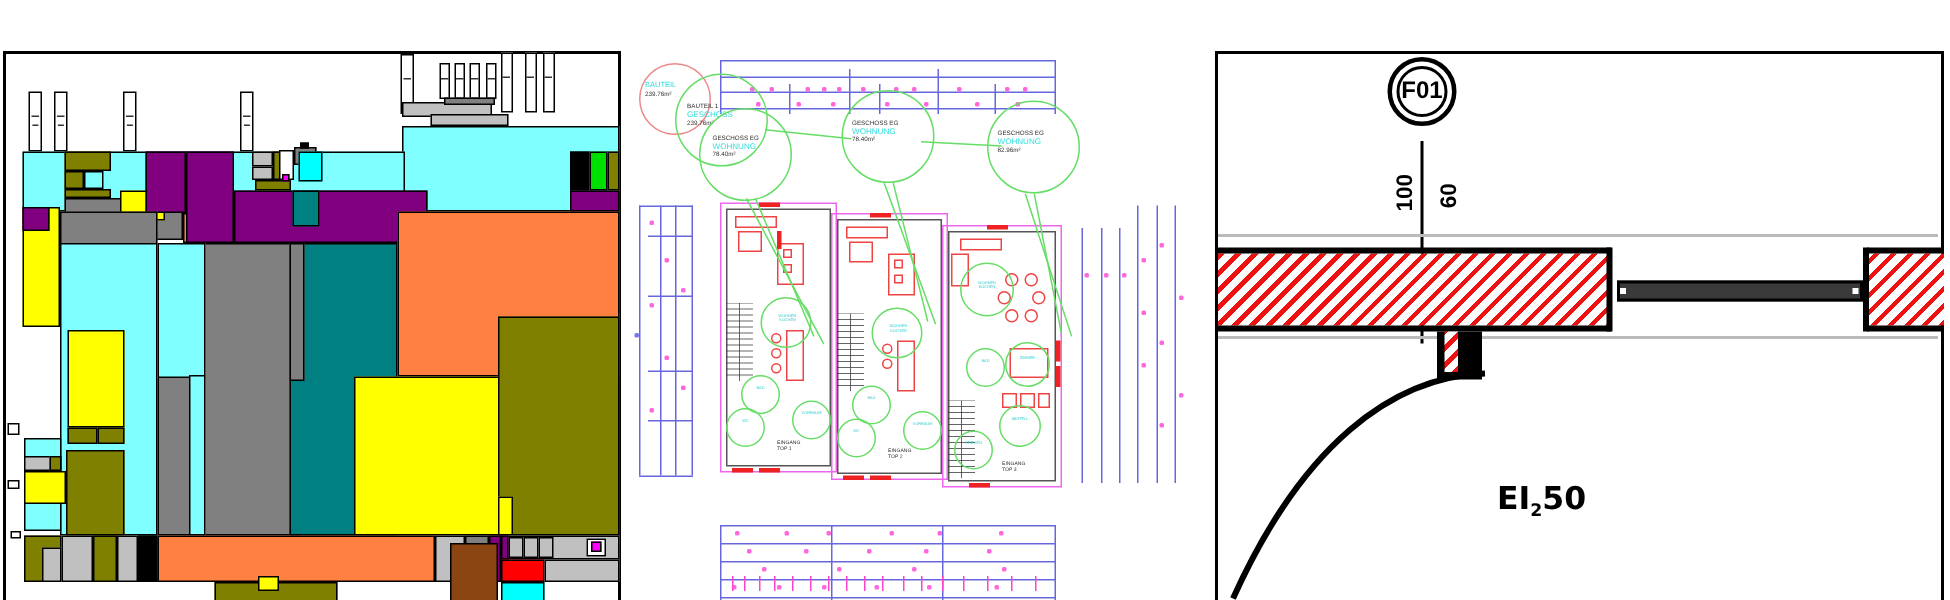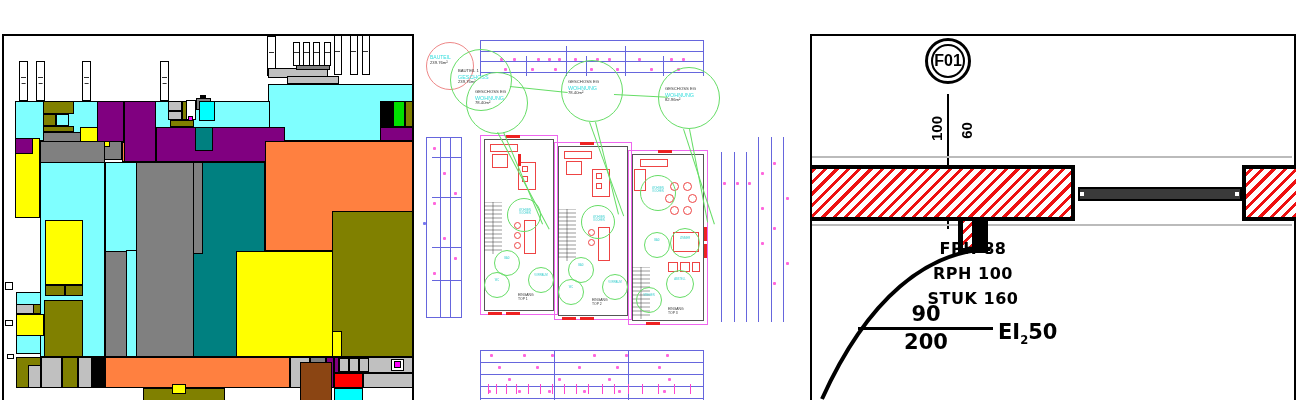--- a/index.html
+++ b/index.html
@@ -493,34 +493,24 @@
     <div class="blackline" style="left:272px;top:160px;width:4px;height:4px;background:#fff;"></div>
     <div class="blackline" style="left:427px;top:160px;width:4px;height:4px;background:#fff;"></div>
 
     <div class="blackline" style="left:150px;top:189px;width:30px;height:32px;"></div>
     <div class="hatchwall" style="left:155px;top:189px;width:9px;height:27px;border:none;"></div>
 
     <svg style="position:absolute;left:0px;top:195px;width:185px;height:175px;">
       <path d="M182 22 C 120 24, 60 70, 14 172" stroke="#000" stroke-width="4" fill="none"></path>
     </svg>
 
-    <div class="frac" style="left:78px;top:272px;width:80px;font-size:21px;">
-      <div class="num">90</div>
-      <div class="bar" style="width:135px;margin-left:-28px;"></div>
-      <div class="den">200</div>
-    </div>
 
     <div class="ei" style="left:190px;top:288px;font-size:21px;">
       <span>EI</span><sub>2</sub><span>50</span>
     </div>
 
-    <div class="spec" style="left:105px;top:205px;width:120px;font-size:16px;">
-      <div>FPH 88</div>
-      <div>RPH 100</div>
-      <div>STUK 160</div>
-    </div>
 
     <div class="blackline" style="left:4px;top:377px;width:150px;height:4px;"></div>
     <div class="blackline" style="left:150px;top:373px;width:30px;height:27px;"></div>
     <div class="hatchwall" style="left:156px;top:380px;width:10px;height:20px;border:none;"></div>
   </div>
 
 </div>
 
 </body></html>

